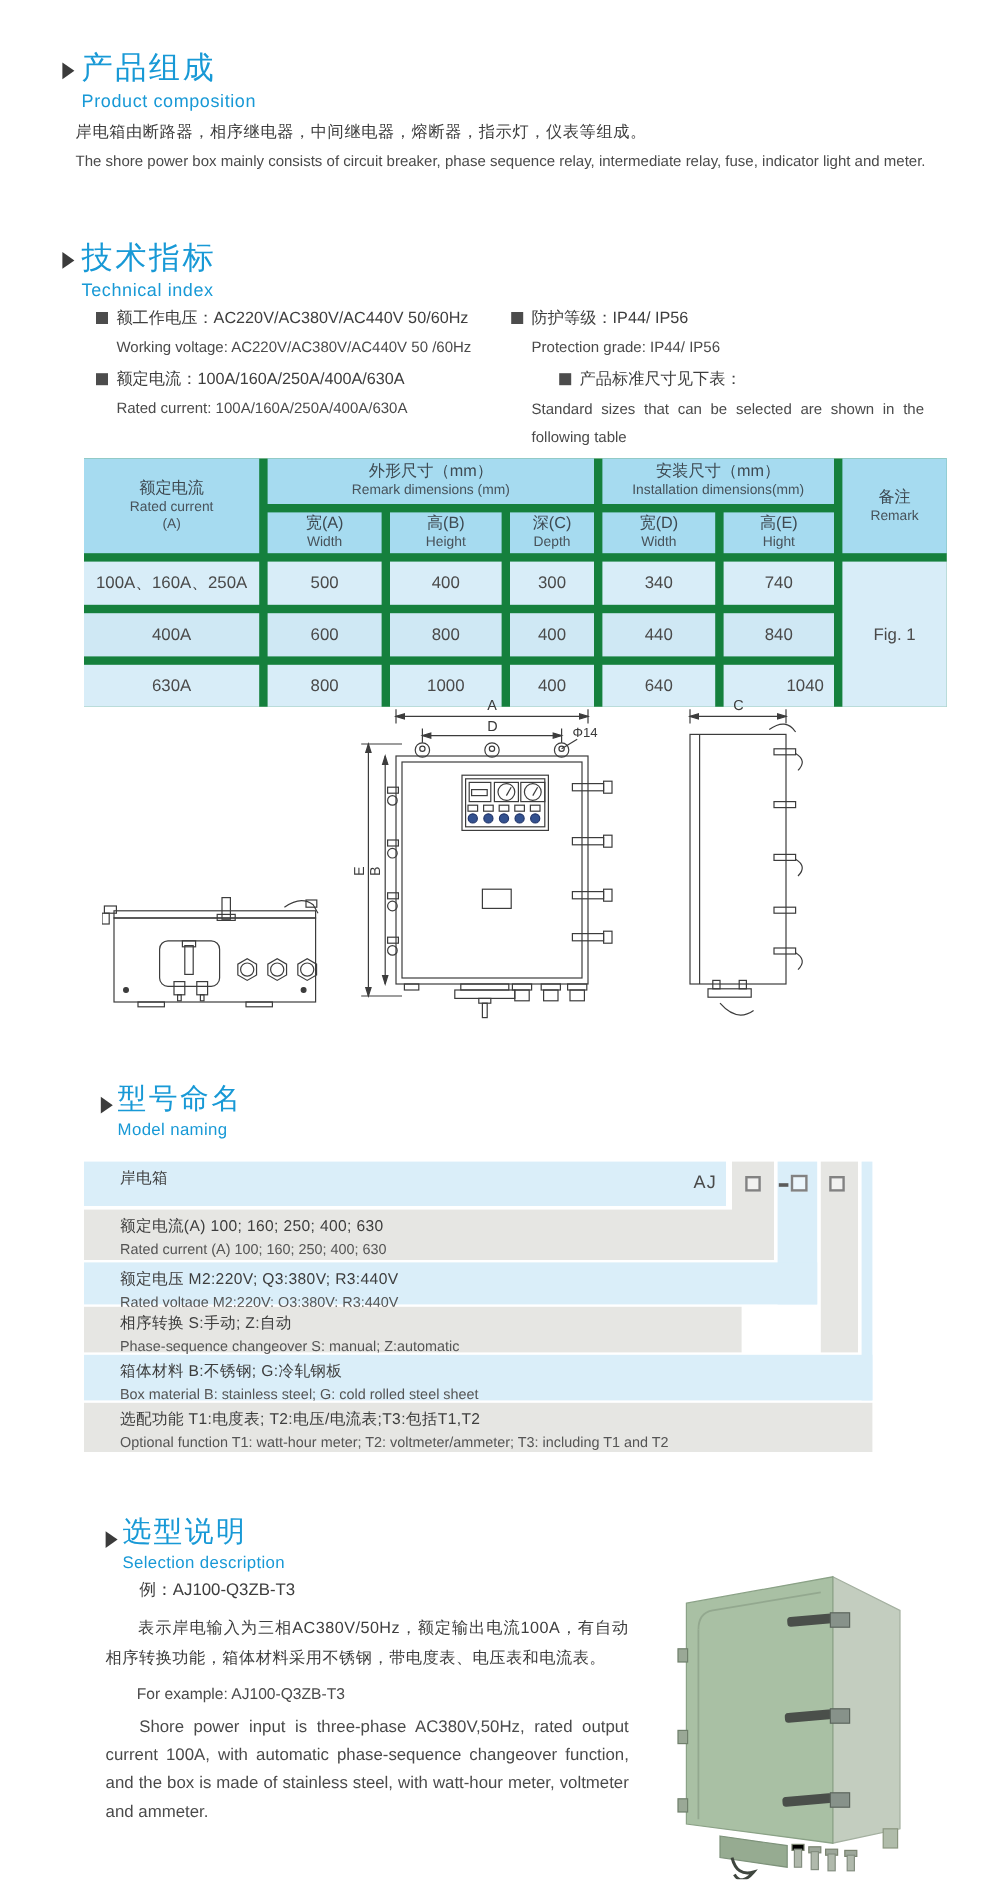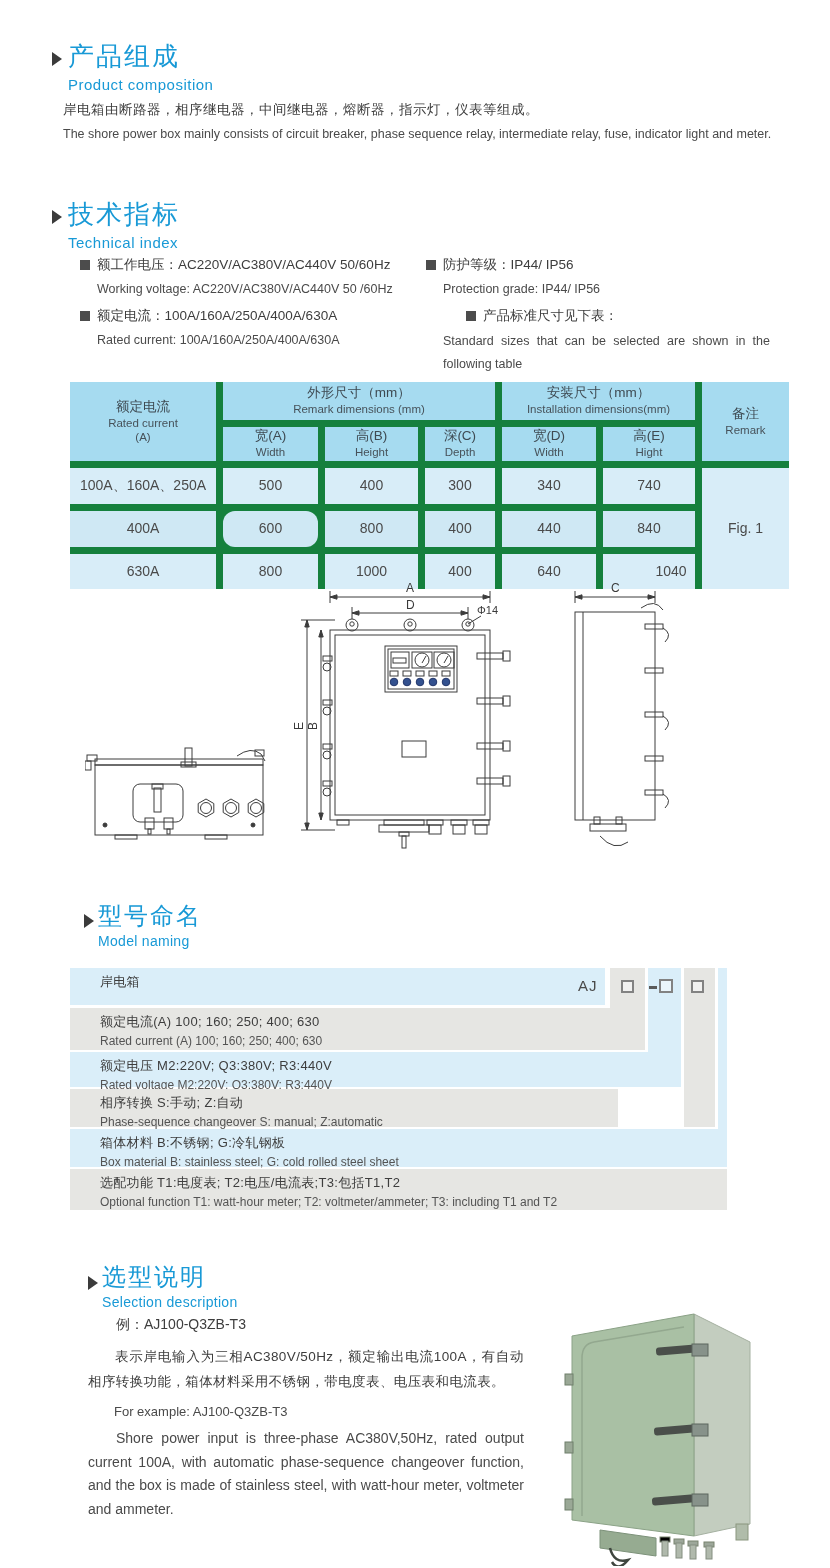--- a/index.html
+++ b/index.html
@@ -113,21 +113,21 @@
     </div>
 
   <div class="tc" style="grid-column:1;grid-row:3;">100A、160A、250A</div>
   <div class="tc" style="grid-column:2;grid-row:3;">500</div>
   <div class="tc" style="grid-column:3;grid-row:3;">400</div>
   <div class="tc" style="grid-column:4;grid-row:3;">300</div>
   <div class="tc" style="grid-column:5;grid-row:3;">340</div>
   <div class="tc" style="grid-column:6;grid-row:3;">740</div>
 
   <div class="tc alt" style="grid-column:1;grid-row:4;">400A</div>
-  <div class="tc alt" style="grid-column:2;grid-row:4;border-radius:12px;">600</div>
+  <div class="tc alt" style="grid-column:2;grid-row:4;">600</div>
   <div class="tc alt" style="grid-column:3;grid-row:4;">800</div>
   <div class="tc alt" style="grid-column:4;grid-row:4;">400</div>
   <div class="tc alt" style="grid-column:5;grid-row:4;">440</div>
   <div class="tc alt" style="grid-column:6;grid-row:4;">840</div>
 
   <div class="tc" style="grid-column:1;grid-row:5;">630A</div>
   <div class="tc" style="grid-column:2;grid-row:5;">800</div>
   <div class="tc" style="grid-column:3;grid-row:5;">1000</div>
   <div class="tc" style="grid-column:4;grid-row:5;">400</div>
   <div class="tc" style="grid-column:5;grid-row:5;">640</div>

